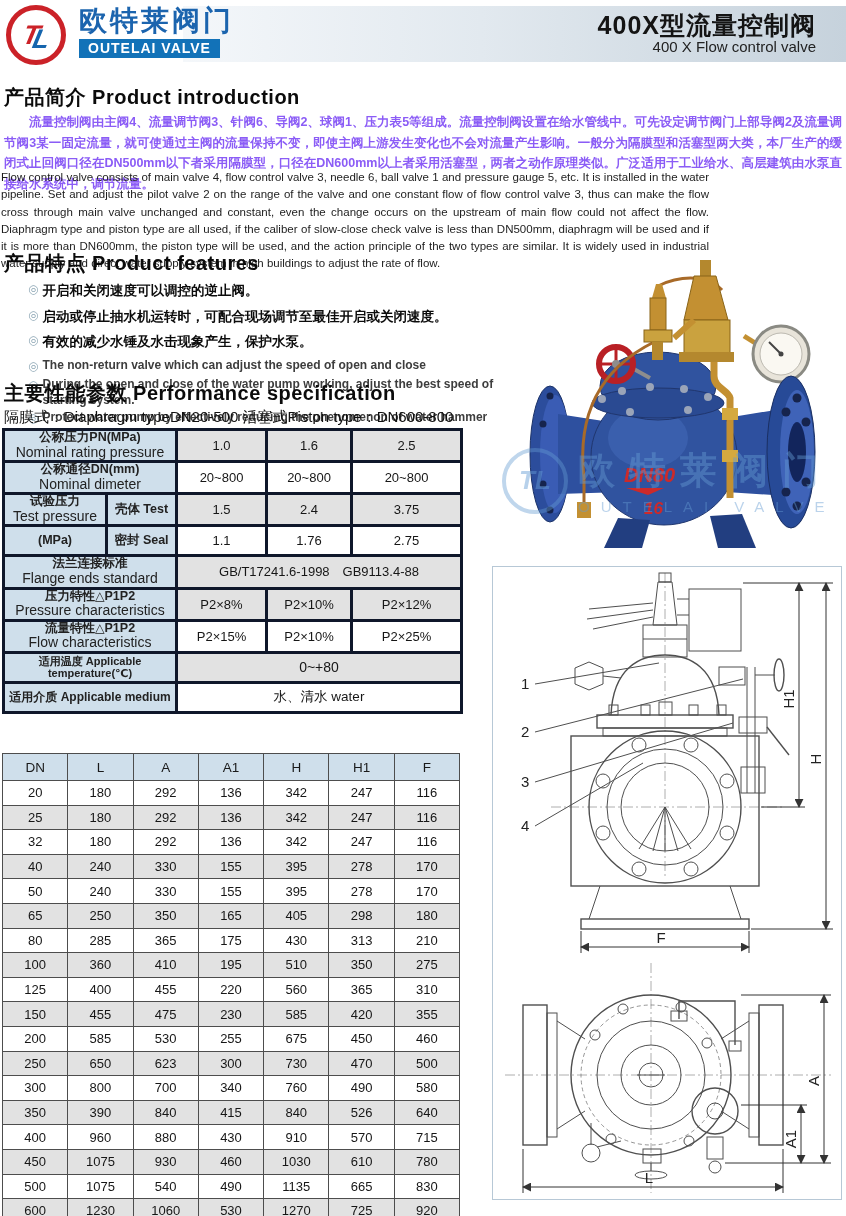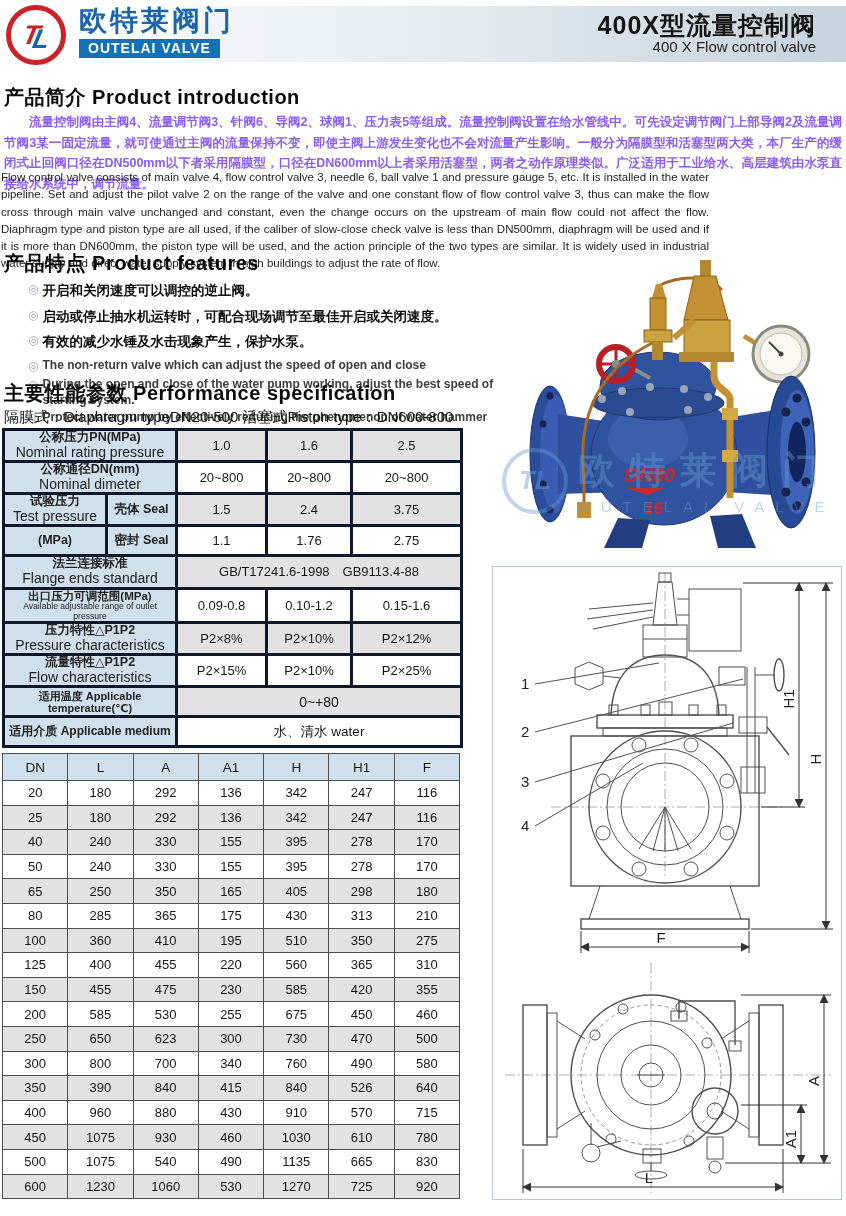--- a/index.html
+++ b/index.html
@@ -237,21 +237,21 @@
       <td>20~800</td>
       <td>20~800</td>
       <td>20~800</td>
     </tr>
     <tr class="g">
       <th>
             <span class="lcn">试验压力</span>
             <span class="len">Test pressure</span>
           </th>
       <th>
-            <span class="lcn">壳体 Seal</span>
+            <span class="lcn">壳体 Test</span>
           </th>
       <td>1.5</td>
       <td>2.4</td>
       <td>3.75</td>
     </tr>
     <tr>
       <th>
             <span class="lcn">(MPa)</span>
           </th>
       <th>
@@ -260,29 +260,20 @@
       <td>1.1</td>
       <td>1.76</td>
       <td>2.75</td>
     </tr>
     <tr class="g">
       <th colspan="2">
             <span class="lcn">法兰连接标准</span>
             <span class="len">Flange ends standard</span>
           </th>
       <td colspan="3">GB/T17241.6-1998　GB9113.4-88</td>
-    </tr>
-    <tr>
-      <th colspan="2">
-            <span class="lcn" style="font-size:11.5px">出口压力可调范围(MPa)</span>
-            <span class="len small">Available adjustable range of outlet pressure</span>
-          </th>
-      <td>0.09-0.8</td>
-      <td>0.10-1.2</td>
-      <td>0.15-1.6</td>
     </tr>
     <tr class="g">
       <th colspan="2">
             <span class="lcn">压力特性△P1P2</span>
             <span class="len">Pressure characteristics</span>
           </th>
       <td>P2×8%</td>
       <td>P2×10%</td>
       <td>P2×12%</td>
     </tr>
@@ -328,20 +319,29 @@
           <td>20</td>
           <td>180</td>
           <td>292</td>
           <td>136</td>
           <td>342</td>
           <td>247</td>
           <td>116</td>
         </tr>
         <tr class="g">
           <td>25</td>
+          <td>180</td>
+          <td>292</td>
+          <td>136</td>
+          <td>342</td>
+          <td>247</td>
+          <td>116</td>
+        </tr>
+        <tr>
+          <td>32</td>
           <td>180</td>
           <td>292</td>
           <td>136</td>
           <td>342</td>
           <td>247</td>
           <td>116</td>
         </tr>
         <tr class="g">
           <td>40</td>
           <td>240</td>

